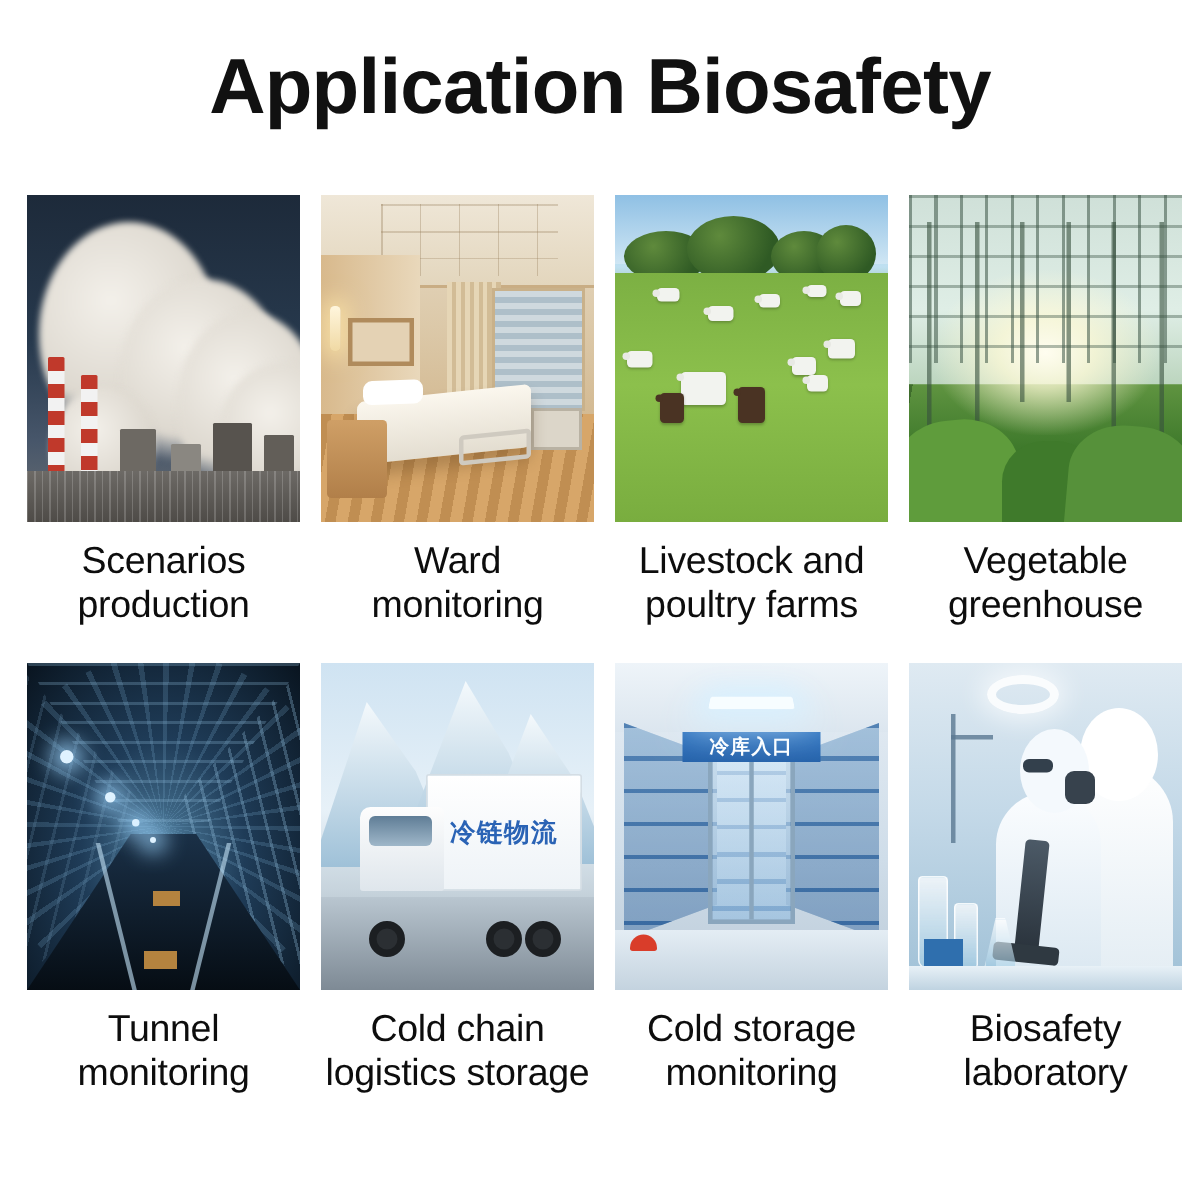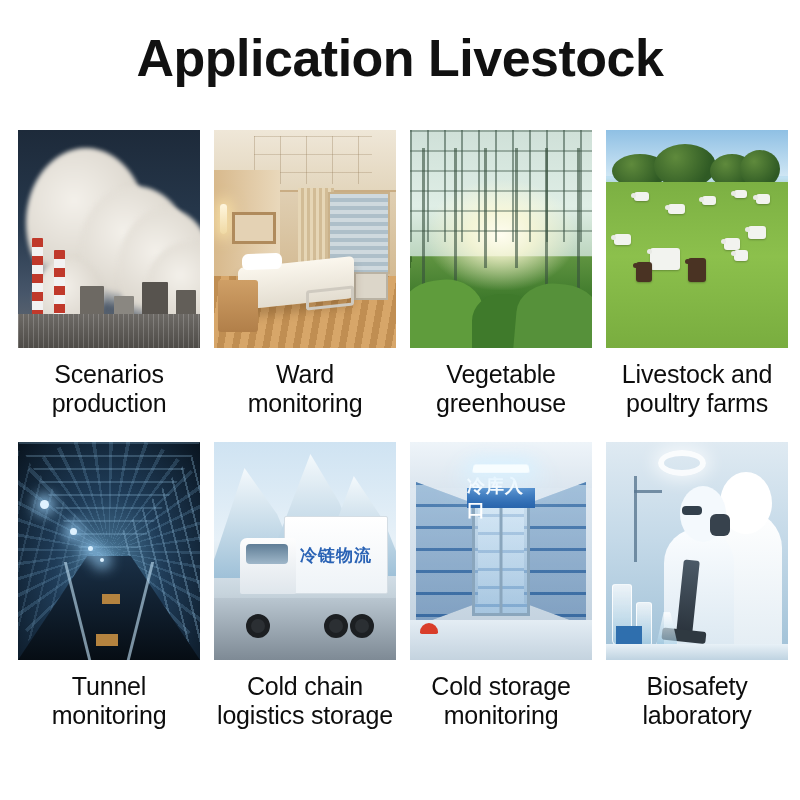--- a/index.html
+++ b/index.html
@@ -337,24 +337,24 @@
     top: 60px; bottom: 44px; width: 58px;
     background: linear-gradient(rgba(235,248,255,.55), rgba(180,215,240,.45));
     border: 3px solid #8aa6bd;
   }
   .sc-store .doors:after {
     content:""; position:absolute; left:50%; top:0; bottom:0; width:3px;
     background:#8aa6bd; transform: translateX(-50%);
   }
   .sc-store .sign {
     position: absolute; left: 50%; transform: translateX(-50%);
-    top: 46px; width: 68px; height: 20px;
+    top: 46px; width: 92px; height: 20px;
     background: linear-gradient(#2f74c0, #2461aa);
     display: flex; align-items: center; justify-content: center;
-    color: #fff; font-size: 18px; font-weight: bold; letter-spacing: 1px;
+    color: #fff; font-size: 13px; font-weight: bold; letter-spacing: 1px;
   }
   .sc-store .floor {
     position: absolute; left: 0; right: 0; bottom: 0; height: 40px;
     background: linear-gradient(#e4edf4, #c4d3df);
   }
   .sc-store .helmet {
     position: absolute; left: 10px; bottom: 26px; width: 18px; height: 11px;
     background: #d93d2a; border-radius: 10px 10px 2px 2px;
   }
 
@@ -414,21 +414,21 @@
   .sc-bio .blue-box {
     position: absolute; left: 10px; bottom: 16px; width: 26px; height: 18px;
     background: #2f6fae;
   }
 </style>
 </head>
 <body>
 
 <div class="page">
 
-  <div class="page-title">Application Livestock</div>
+  <div class="page-title">Application Biosafety</div>
 
   <div class="grid">
 
     <div class="row">
 
       <div class="cell">
         <div class="thumb">
           <div class="scene sc-chem">
             <div class="smoke s1"></div>
               <div class="smoke s2"></div>
@@ -462,43 +462,20 @@
             <div class="floor"></div>
             <div class="cart"></div>
             <div class="bed"></div>
             <div class="rail"></div>
             <div class="cab"></div>
           </div>
         </div>
         <div class="caption">
           <span>Ward</span>
           <span class="l2">monitoring</span>
-        </div>
-      </div>
-
-      <div class="cell">
-        <div class="thumb">
-          <div class="scene sc-green">
-            <div class="beds"></div>
-            <div class="glow"></div>
-            <div class="roof"></div>
-            <div class="post p1"></div>
-              <div class="post p2"></div>
-              <div class="post p3"></div>
-            <div class="post p4"></div>
-              <div class="post p5"></div>
-              <div class="post p6"></div>
-            <div class="row1"></div>
-              <div class="row2"></div>
-              <div class="row3"></div>
-          </div>
-        </div>
-        <div class="caption">
-          <span>Vegetable</span>
-          <span class="l2">greenhouse</span>
         </div>
       </div>
 
       <div class="cell">
         <div class="thumb">
           <div class="scene sc-farm">
             <div class="sky"></div>
             <div class="tree tr1"></div>
               <div class="tree tr2"></div>
             <div class="tree tr3"></div>
@@ -517,20 +494,43 @@
               <div class="cow dark c11"></div>
               <div class="cow c12"></div>
           </div>
         </div>
         <div class="caption">
           <span>Livestock and</span>
           <span class="l2">poultry farms</span>
         </div>
       </div>
 
+      <div class="cell">
+        <div class="thumb">
+          <div class="scene sc-green">
+            <div class="beds"></div>
+            <div class="glow"></div>
+            <div class="roof"></div>
+            <div class="post p1"></div>
+              <div class="post p2"></div>
+              <div class="post p3"></div>
+            <div class="post p4"></div>
+              <div class="post p5"></div>
+              <div class="post p6"></div>
+            <div class="row1"></div>
+              <div class="row2"></div>
+              <div class="row3"></div>
+          </div>
+        </div>
+        <div class="caption">
+          <span>Vegetable</span>
+          <span class="l2">greenhouse</span>
+        </div>
+      </div>
+
     </div>
 
     <div class="row">
 
       <div class="cell">
         <div class="thumb">
           <div class="scene sc-tunnel">
             <div class="vault"></div>
             <div class="ribs"></div>
             <div class="wall-l"></div>

